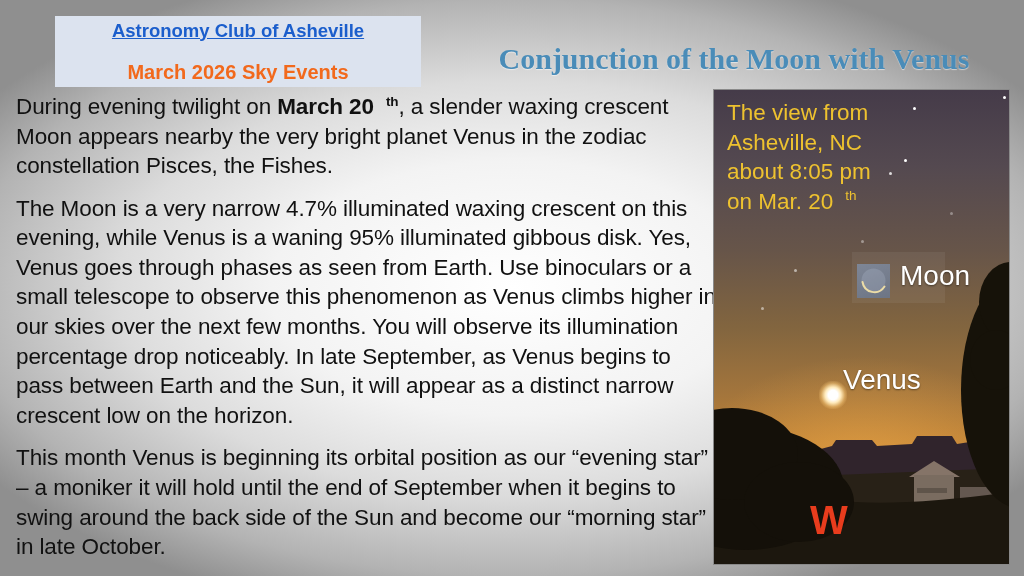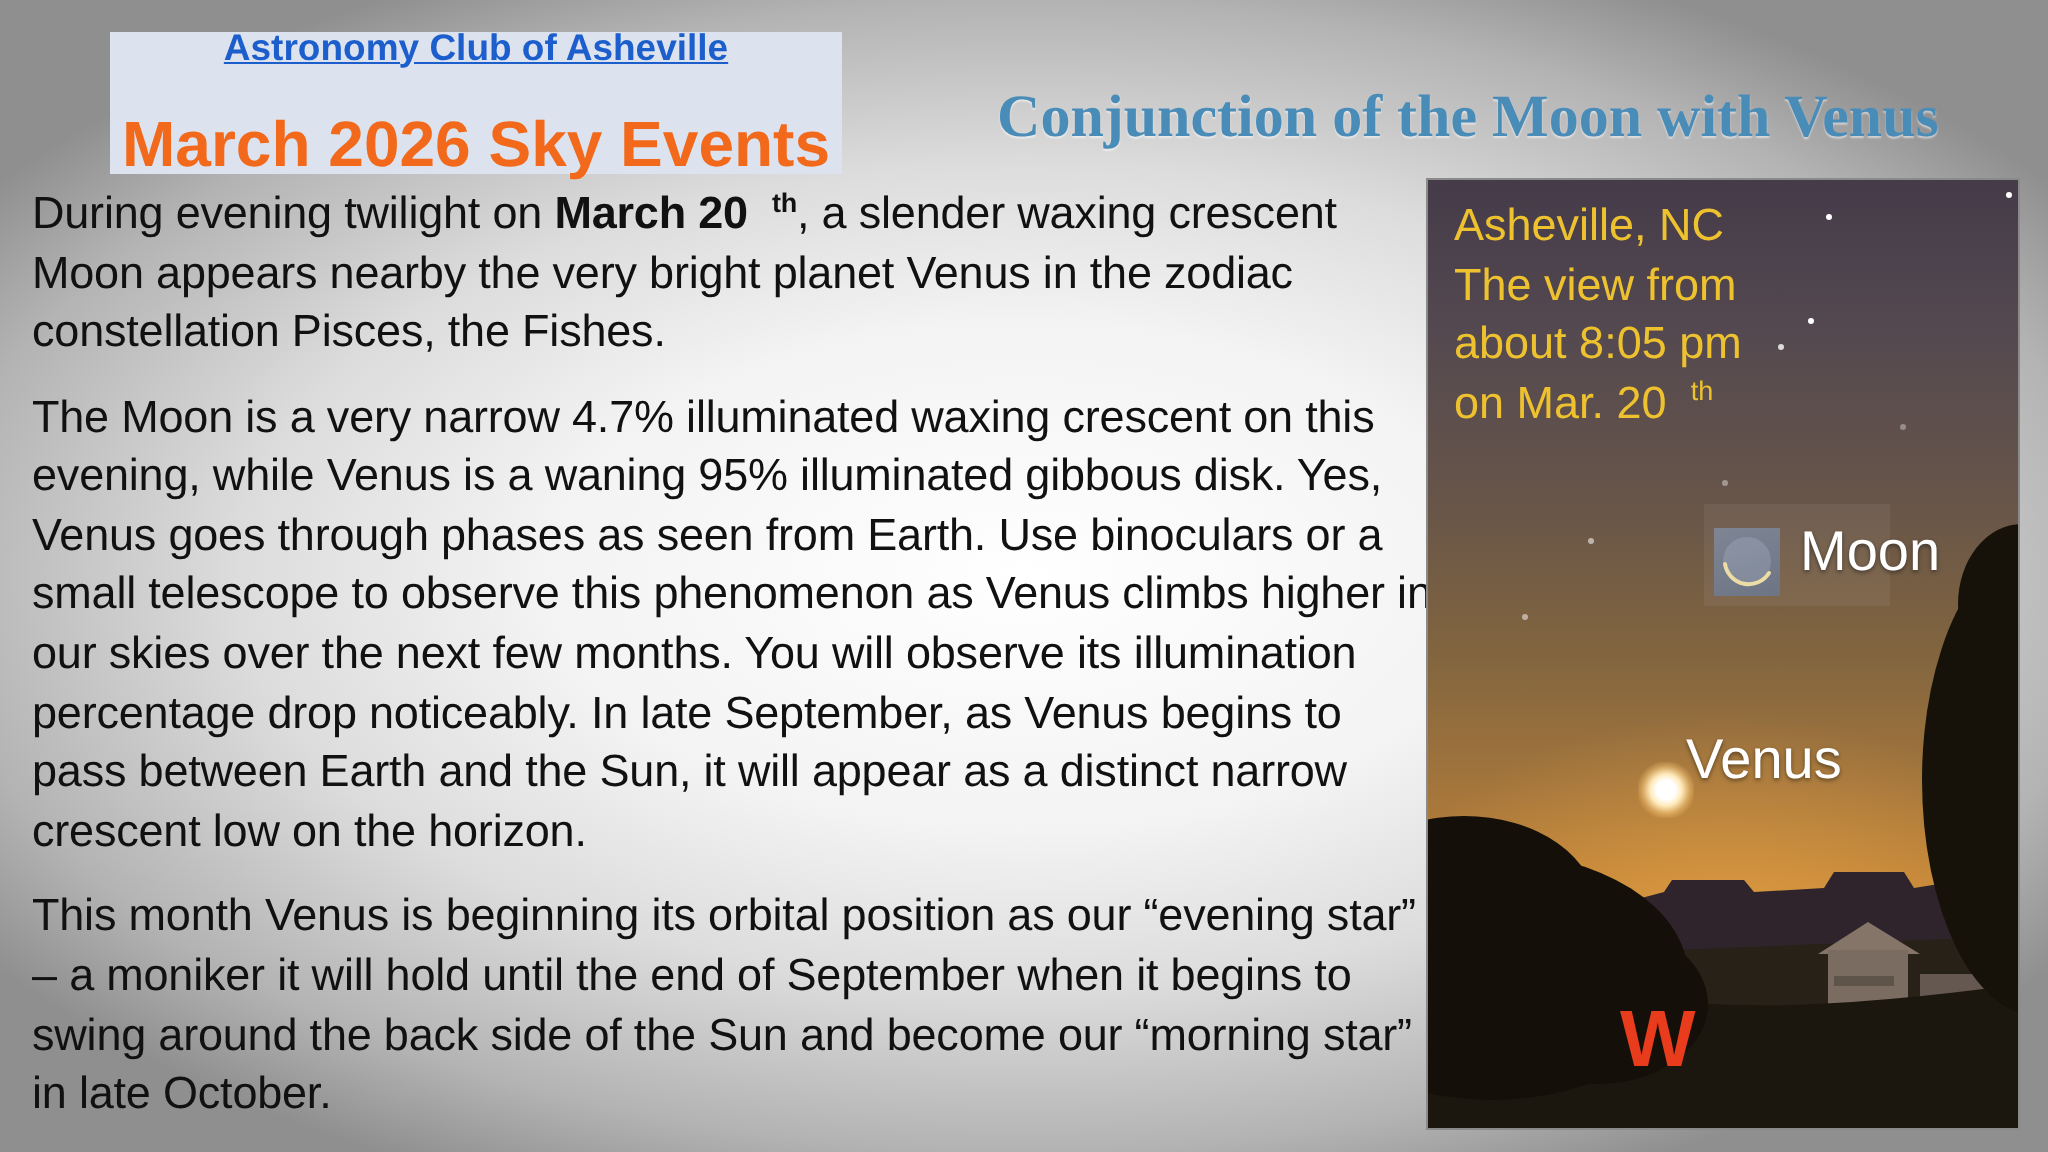--- a/index.html
+++ b/index.html
@@ -20,21 +20,21 @@
   
   .header-box{
     position:absolute;left:55px;top:16px;width:366px;height:71px;
     background:var(--header-box-bg);
     display:flex;flex-direction:column;align-items:center;justify-content:center;gap:19px;
   }
   .club-link{
     color:var(--club-link-blue);font-size:18.5px;font-weight:bold;
     text-decoration:underline;cursor:pointer;
   }
-  .events-title{color:var(--events-orange);font-size:32px;font-weight:bold;}
+  .events-title{color:var(--events-orange);font-size:20px;font-weight:bold;}
   .slide-title{
     position:absolute;left:422px;top:26px;width:592px;margin:16px;
     text-align:center;color:var(--title-blue);
     font-family:"Liberation Serif",serif;font-size:30px;font-weight:bold;
     text-shadow:0 1px 1px rgba(255,255,255,.55);
   }
   
   .body-text{position:absolute;left:16px;top:92px;width:701px;color:#111;}
   .body-text p{margin:0 0 13px 0;font-size:22.5px;line-height:1.315;letter-spacing:-0.1px;}
   .body-text b{font-weight:bold;}
@@ -105,22 +105,22 @@
     <div class="star" style="left:199px;top:17px;"></div>
     <div class="star" style="left:289px;top:6px;"></div>
     <div class="star" style="left:190px;top:69px;"></div>
     <div class="star" style="left:175px;top:82px;opacity:.8;"></div>
     <div class="star" style="left:80px;top:179px;opacity:.55;"></div>
     <div class="star" style="left:47px;top:217px;opacity:.5;"></div>
     <div class="star" style="left:147px;top:150px;opacity:.4;"></div>
     <div class="star" style="left:236px;top:122px;opacity:.35;"></div>
 
     <div class="caption">
+      <div>The view from</div>
       <div>Asheville, NC</div>
-      <div>The view from</div>
       <div>about 8:05 pm</div>
       <div><span>on Mar. 20</span><sup>th</sup></div>
     </div>
 
     <div class="moon-haze"></div>
     <div class="moon-inset">
       <svg viewBox="0 0 33 34">
         <circle cx="16.5" cy="16.5" r="12" fill="rgba(200,210,228,0.20)"></circle>
         <path d="M5.5,18 A 12 12 0 0 0 27.5 22.5" fill="none" stroke="#ecdca6" stroke-width="2" stroke-linecap="round"></path>
       </svg>

